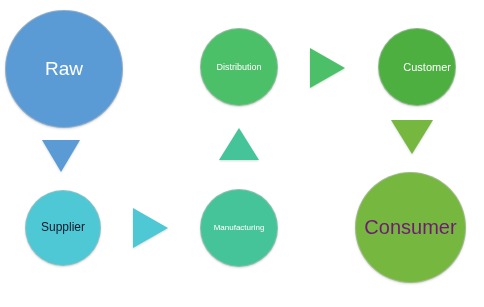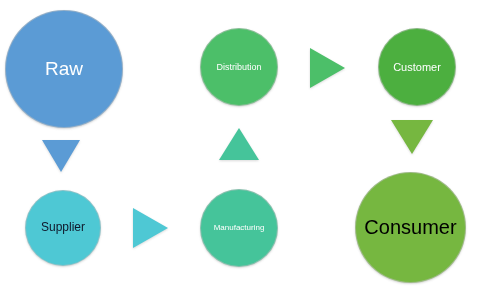--- a/index.html
+++ b/index.html
@@ -130,25 +130,25 @@
   </div>
 
   <div class="node" id="node-distribution" style="background-color: rgb(76, 191, 105); color: rgb(255, 255, 255);">
     <span class="node-label">Distribution</span>
   </div>
 
   <div class="node" id="node-manufacturing" style="background-color: rgb(69, 196, 154); color: rgb(255, 255, 255);">
     <span class="node-label">Manufacturing</span>
   </div>
 
-  <div class="node" id="node-customer" style="background-color: rgb(76, 175, 63); color: rgb(255, 255, 255);">
+  <div class="node" id="node-customer" style="background-color: rgb(76, 175, 63); color: rgb(255, 255, 255); justify-content: flex-end;">
     <span class="node-label">Customer</span>
   </div>
 
-  <div class="node" id="node-consumer" style="background-color: rgb(118, 183, 64); color: #000000;">
+  <div class="node" id="node-consumer" style="background-color: rgb(118, 183, 64); color: #701a75;">
     <span class="node-label">Consumer</span>
   </div>
 
   <div class="arrow arrow-down" id="arrow-raw-to-supplier" style="border-top-color: rgb(91, 155, 213);"></div>
 
   <div class="arrow arrow-right" id="arrow-supplier-to-manufacturing" style="border-left-color: rgb(78, 200, 212);"></div>
 
   <div class="arrow arrow-up" id="arrow-manufacturing-to-distribution" style="border-bottom-color: rgb(69, 196, 154);"></div>
 
   <div class="arrow arrow-right" id="arrow-distribution-to-customer" style="border-left-color: rgb(76, 191, 105);"></div>

